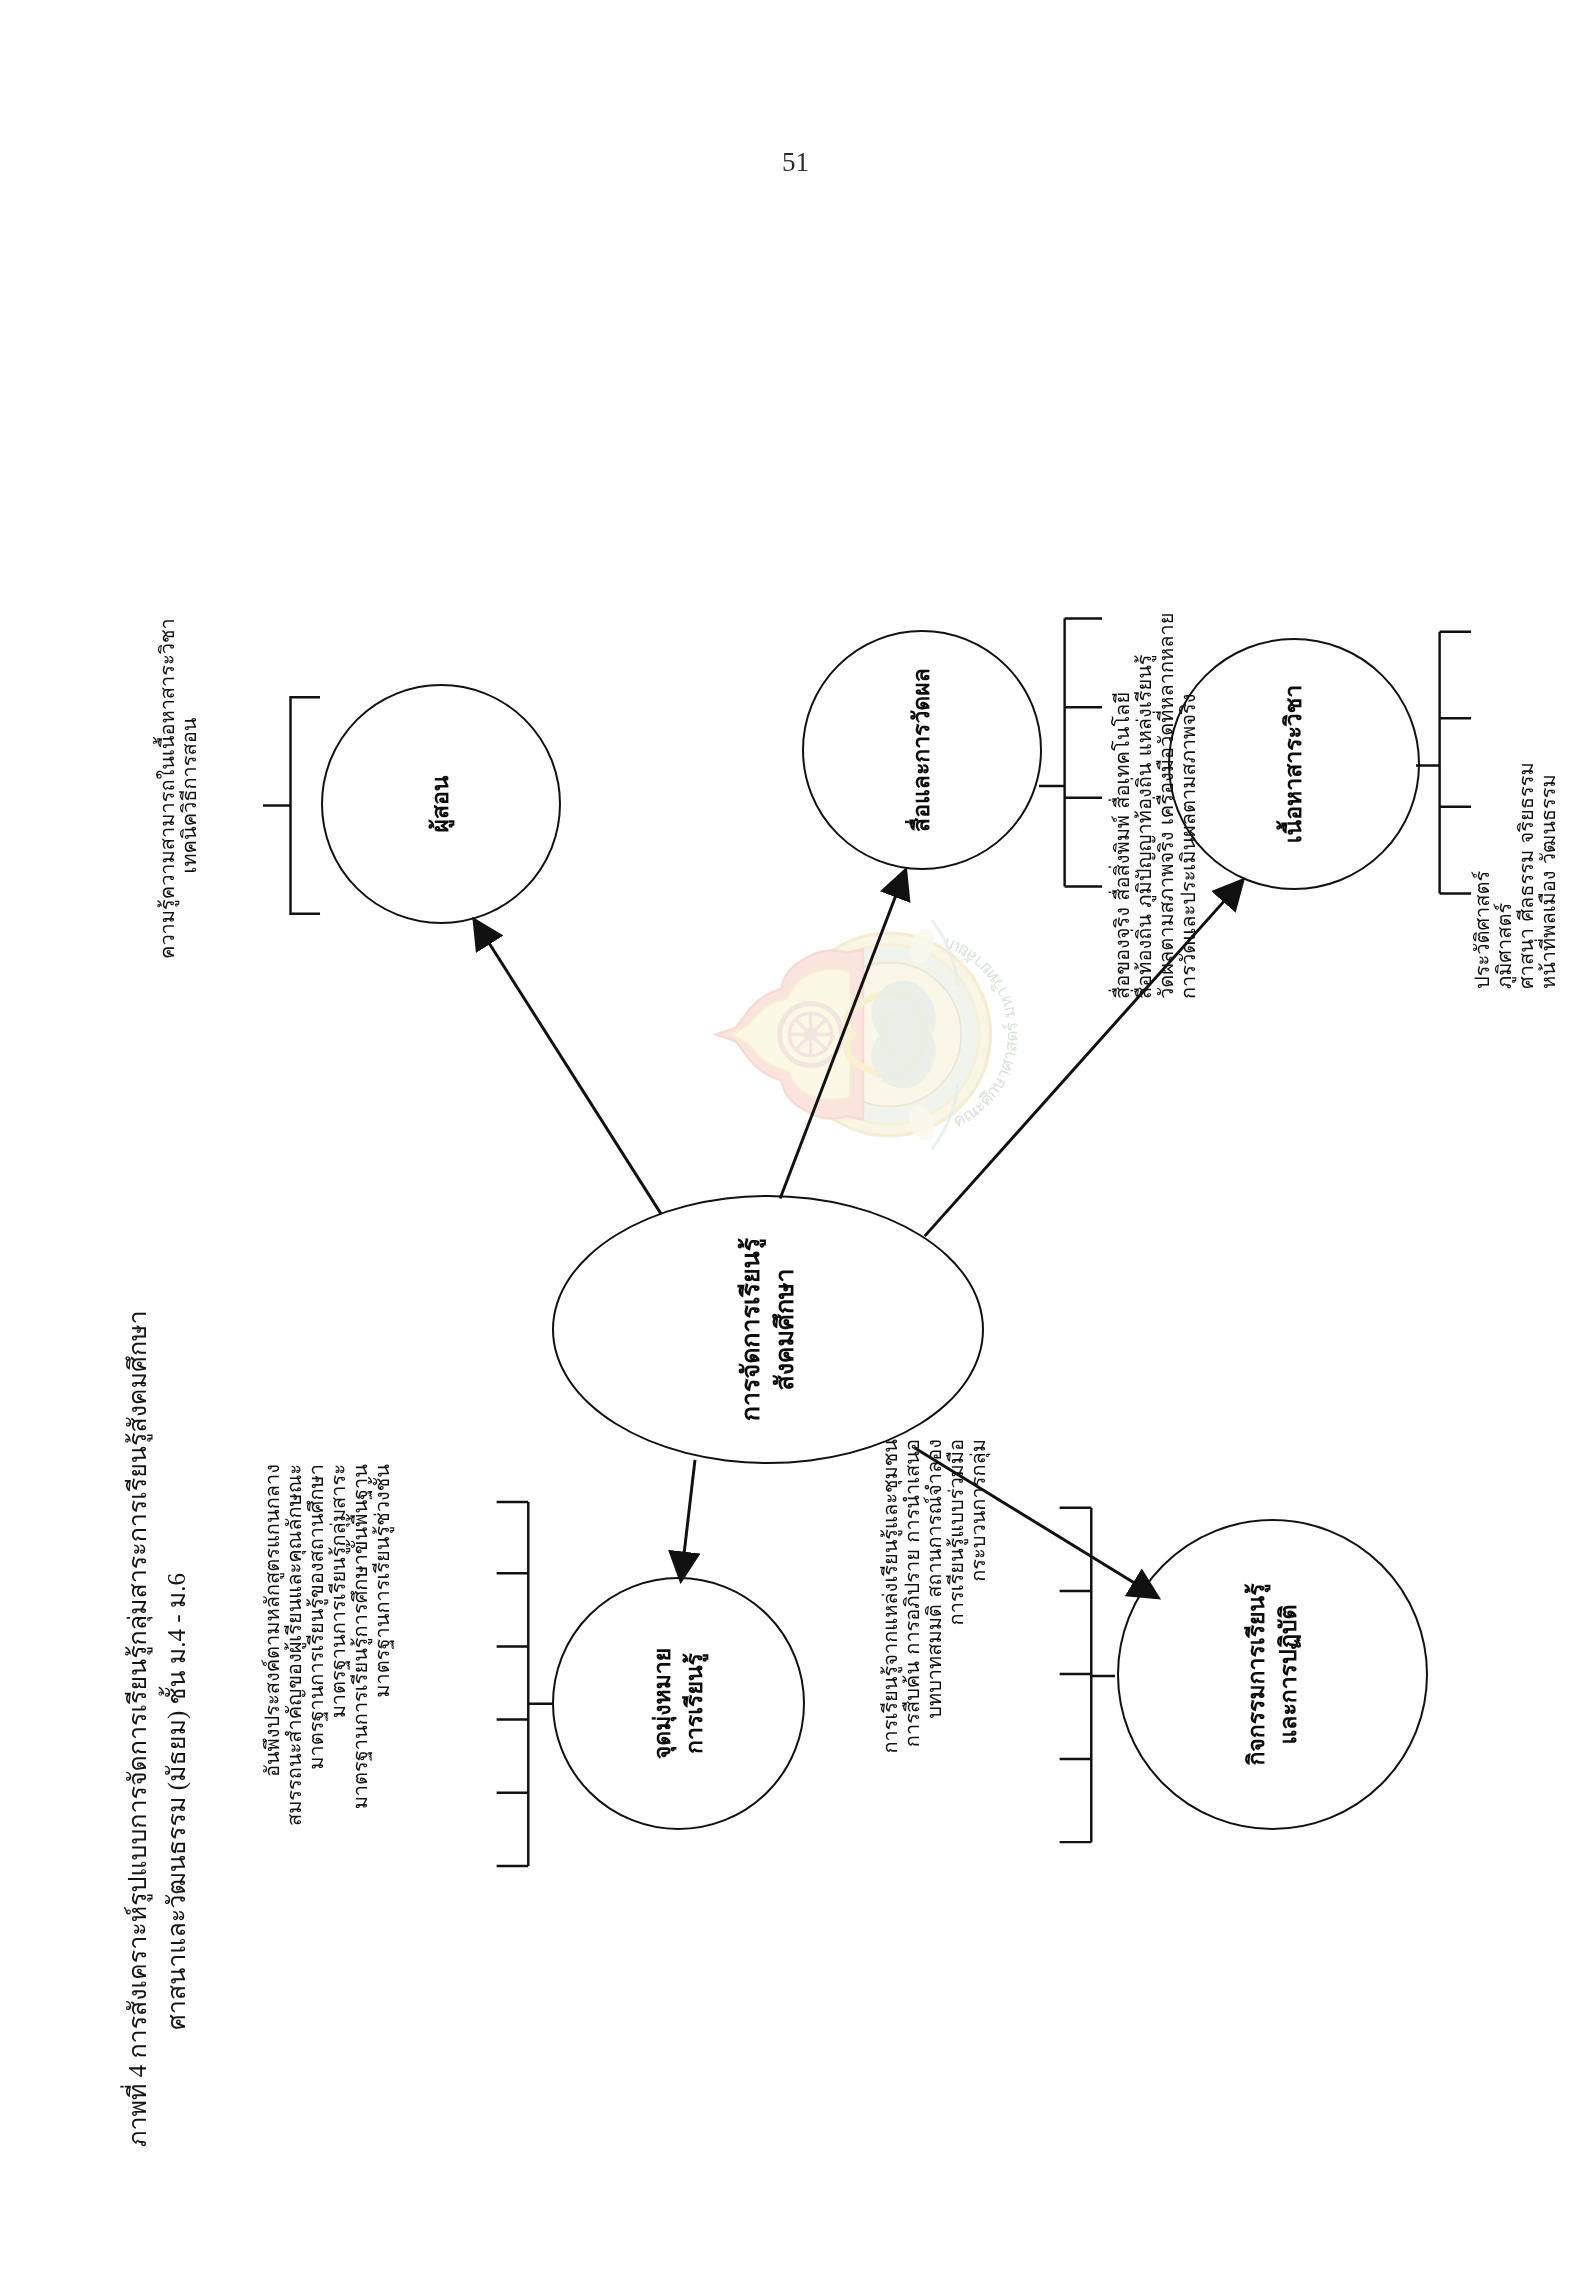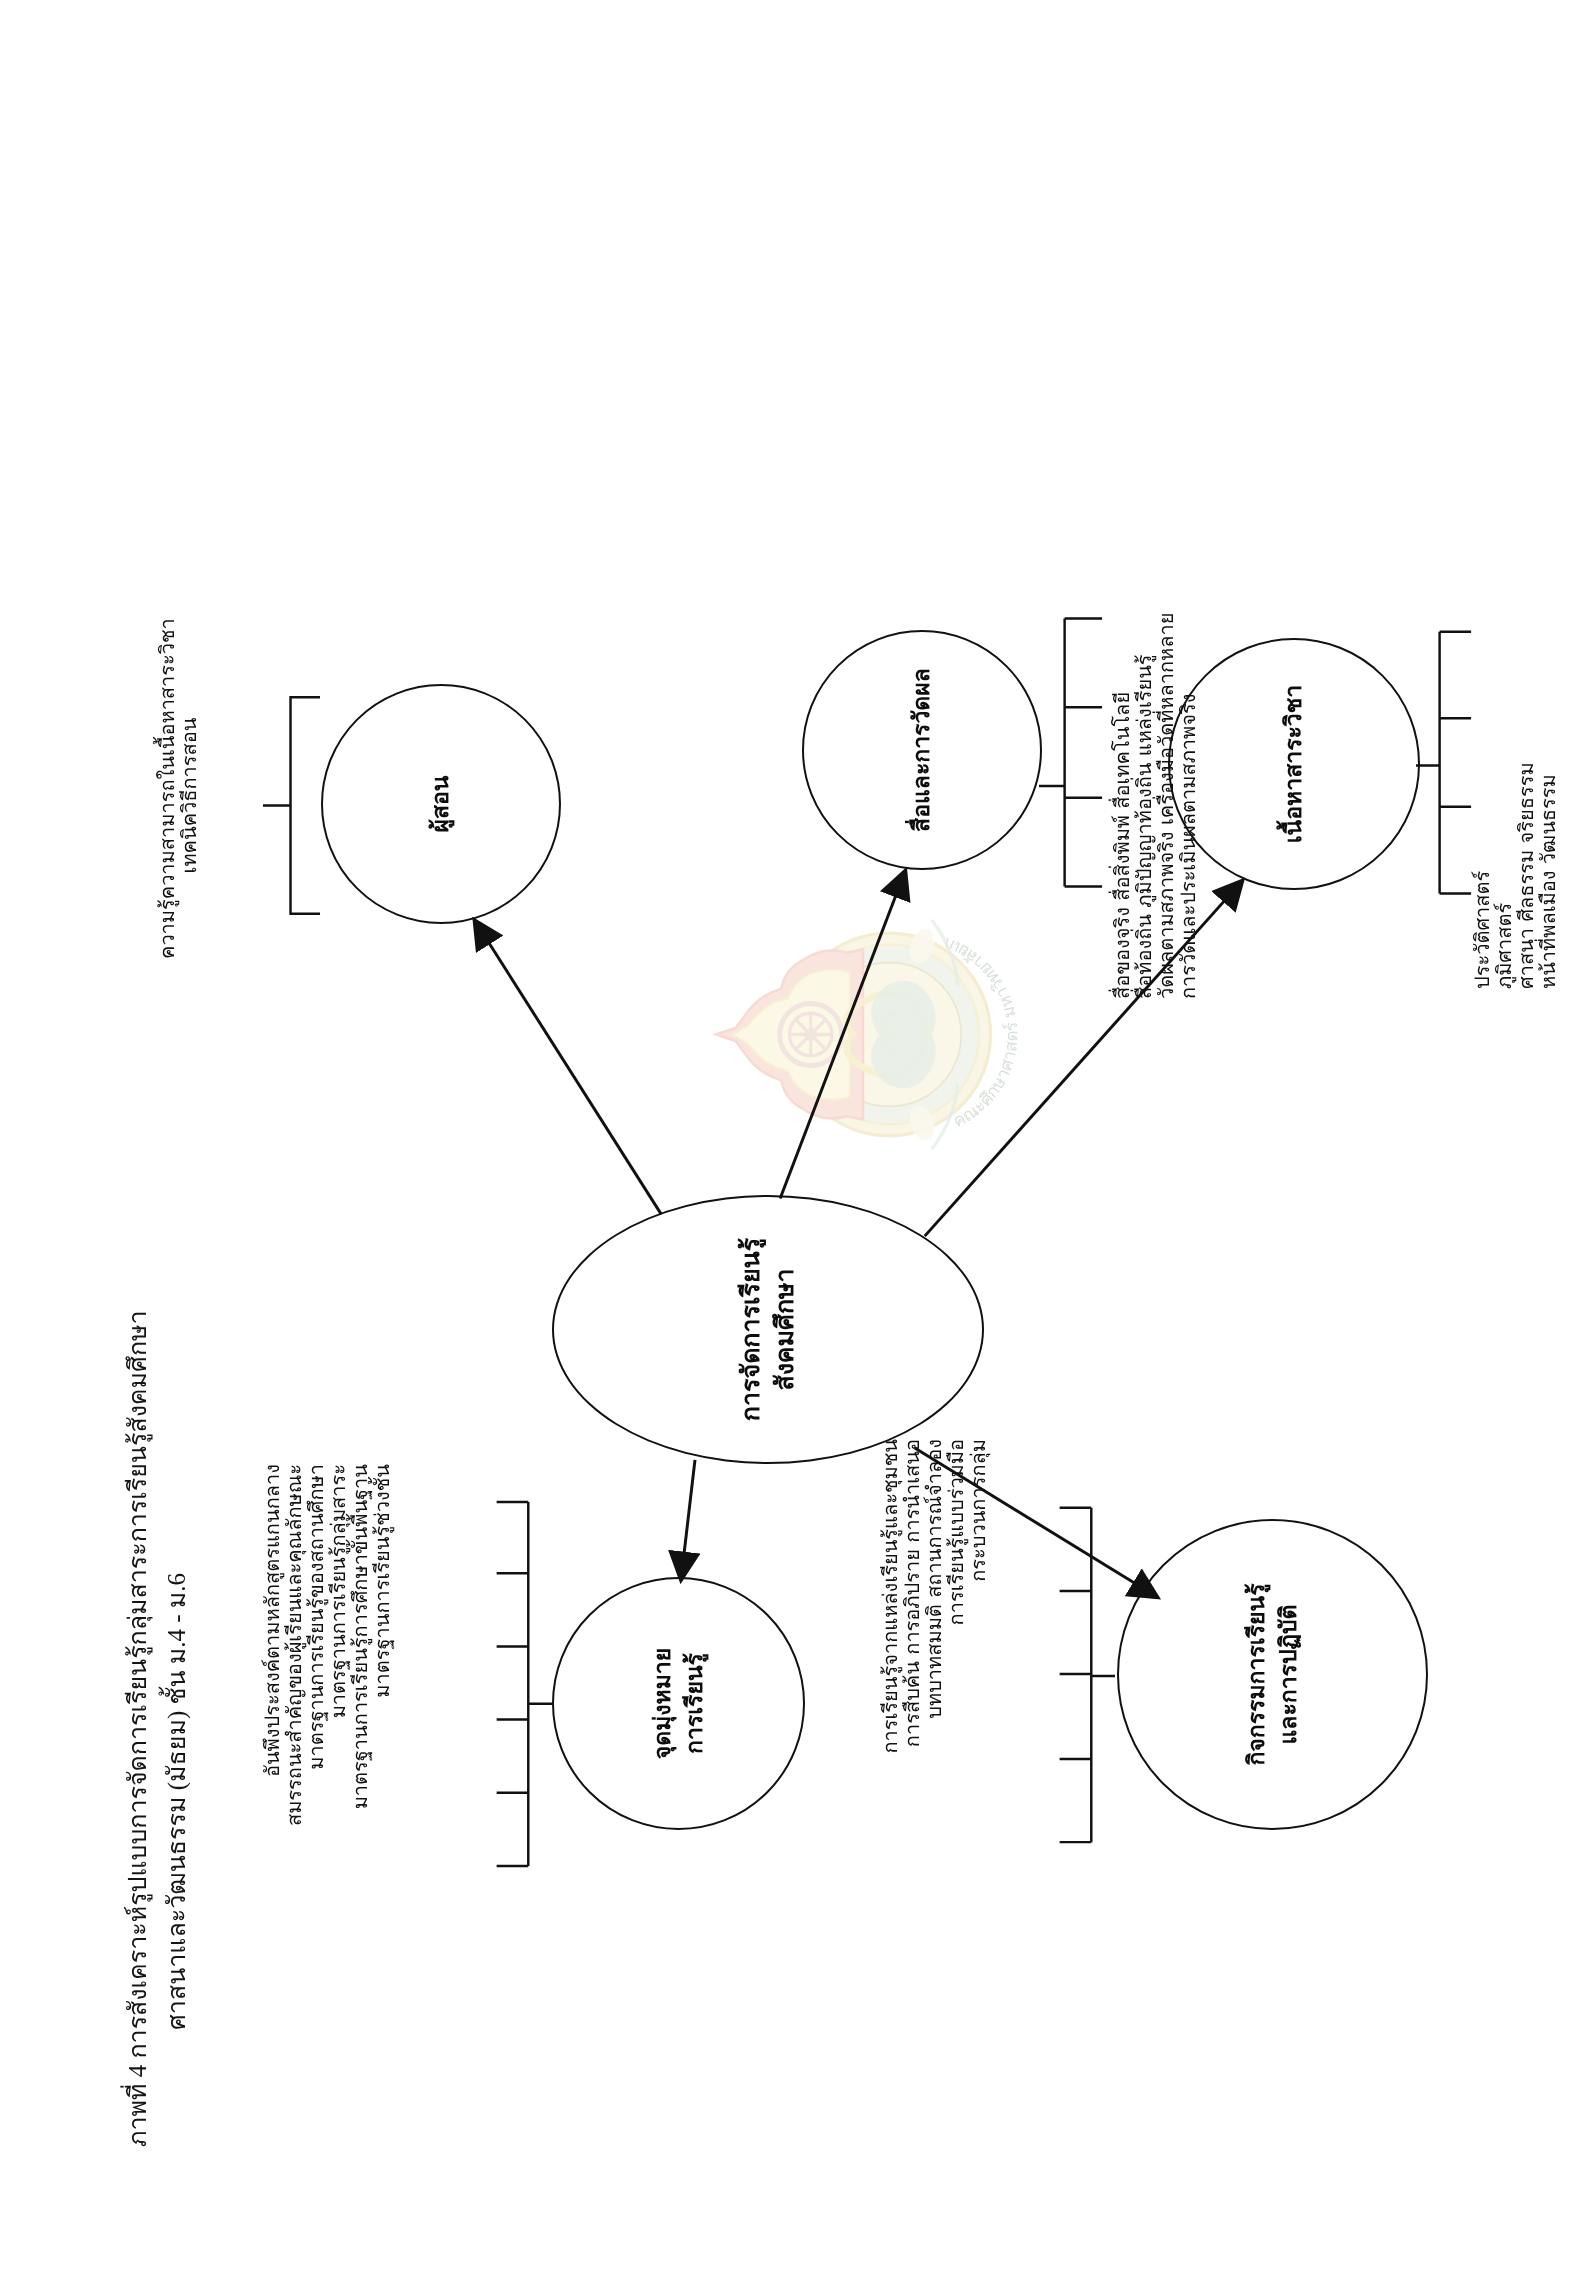--- a/index.html
+++ b/index.html
@@ -53,20 +53,21 @@
   .blist{position:absolute;font-size:20px;line-height:1.1;color:#111;}
   .blist div{white-space:nowrap;}
 
   .hide{display:none;}
 </style>
 </head>
 <body>
 
 <div id="page">
 
+  <div id="page-number">51</div>
 
   <div id="seal">
     <svg viewBox="0 0 200 200" xmlns="http://www.w3.org/2000/svg">
 
       <circle cx="100" cy="120" r="62" fill="#f6efd2" stroke="#eddfae" stroke-width="2"></circle>
       <circle cx="100" cy="120" r="55" fill="#e7ebe0" stroke="#f0e4b4" stroke-width="1.5"></circle>
       <circle cx="100" cy="120" r="44" fill="#f7f1d6" stroke="#dcd3a8" stroke-width="1"></circle>
 
       <path d="M100 14 L104 26 L112 32 Q124 40 128 54 Q140 56 146 68 Q154 80 150 94
                L152 104 L48 104 L50 94 Q46 80 54 68 Q60 56 72 54 Q76 40 88 32 L96 26 Z" fill="#f7cfc4" stroke="#f0bdb0" stroke-width="1.5"></path>

